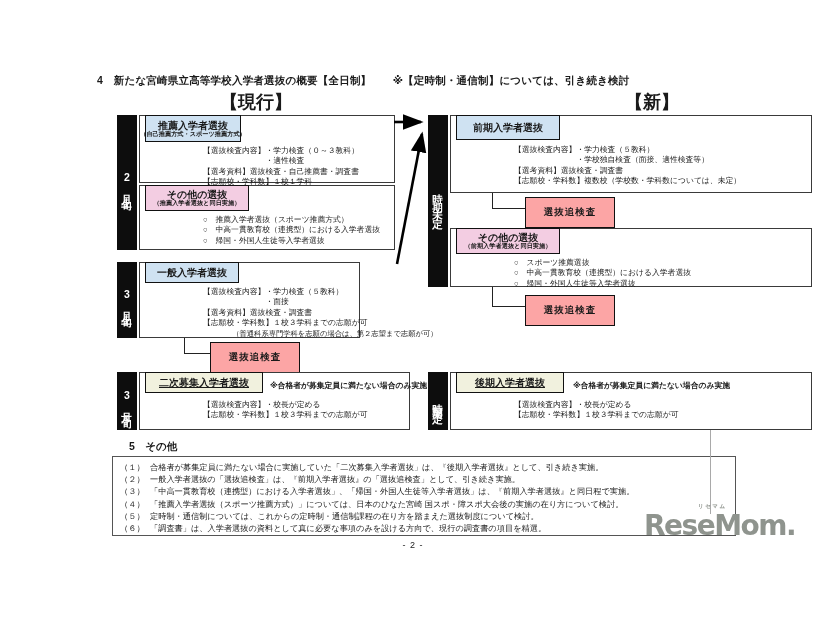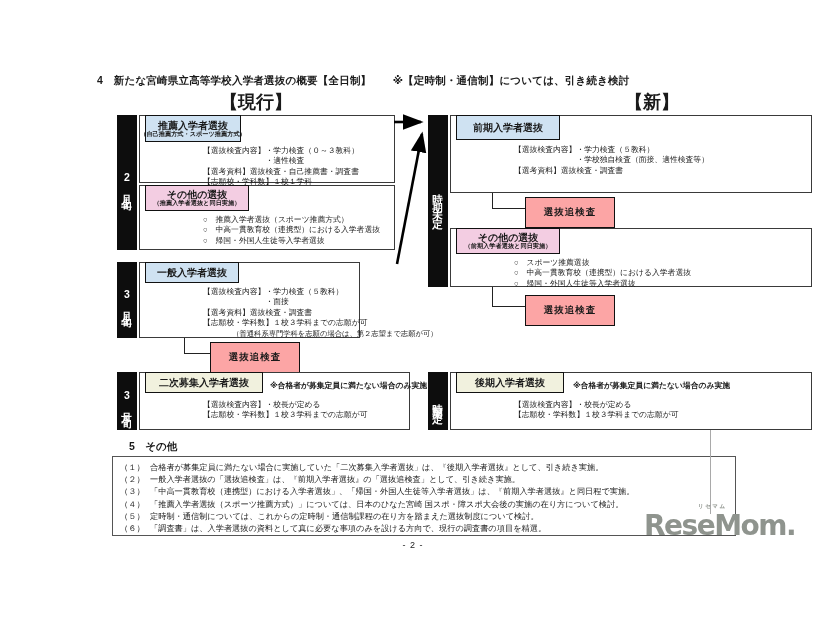--- a/index.html
+++ b/index.html
@@ -23,21 +23,21 @@
   .selbox { background:#ffffff; border:1.2px solid #3a3a3a; }
   .hdr {
     position:absolute; left:5px; top:-1px; border:1.6px solid #111;
     display:flex; flex-direction:column; align-items:center; justify-content:center;
     text-align:center; line-height:1.1; padding:2px 24px;
   }
   .hdr .h-title { font-size:10px; font-weight:bold; white-space:nowrap; }
   .hdr .h-sub { font-size:6.2px; font-weight:bold; white-space:nowrap; }
   .hdr-blue { background:#cfe2f2; }
   .hdr-pink { background:#f3cde2; }
-  .hdr-cream { background:#f1f1de; }
+  .hdr-cream { background:#f1f1de;text-decoration:underline; }
   .content { position:absolute; left:15px; right:3px;margin-left:48px; }
   .cline { font-size:7.8px; line-height:10.4px; white-space:pre; }
   .cline.small { font-size:7.3px; }
   .hdr-note { position:absolute; font-size:7.8px; font-weight:bold; white-space:nowrap; }
 
   .retest {
     background:#fca5a5; border:1.6px solid #111; width:90px; height:31px;
     display:flex; align-items:center; justify-content:center;
     font-size:9.5px; font-weight:bold; letter-spacing:1px;
   }
@@ -140,20 +140,21 @@
     <div class="abs vbar" style="left:428px; top:115px; width:20px; height:172px; letter-spacing:8px;">時期未定</div>
 
     <div class="abs selbox" style="left:450px; top:115px; width:362px; height:78px;">
       <div class="hdr hdr-blue" style="width:104px; height:25px;">
         <div class="h-title">前期入学者選抜</div>
       </div>
       <div class="content" style="top:29px;">
         <div class="cline">【選抜検査内容】・学力検査（５教科）</div>
         <div class="cline">　　　　　　　　・学校独自検査（面接、適性検査等）</div>
         <div class="cline">【選考資料】選抜検査・調査書</div>
+        <div class="cline">【志願校・学科数】複数校（学校数・学科数については、未定）</div>
       </div>
     </div>
 
     <div class="abs elbow" style="left:492px; top:193px; width:33px; height:16px;"></div>
     <div class="abs retest" style="left:525px; top:197px;">選抜追検査</div>
 
     <div class="abs selbox" style="left:450px; top:228px; width:362px; height:59px;">
       <div class="hdr hdr-pink" style="width:104px; height:26px;">
         <div class="h-title">その他の選抜</div>
         <div class="h-sub">（前期入学者選抜と同日実施）</div>

